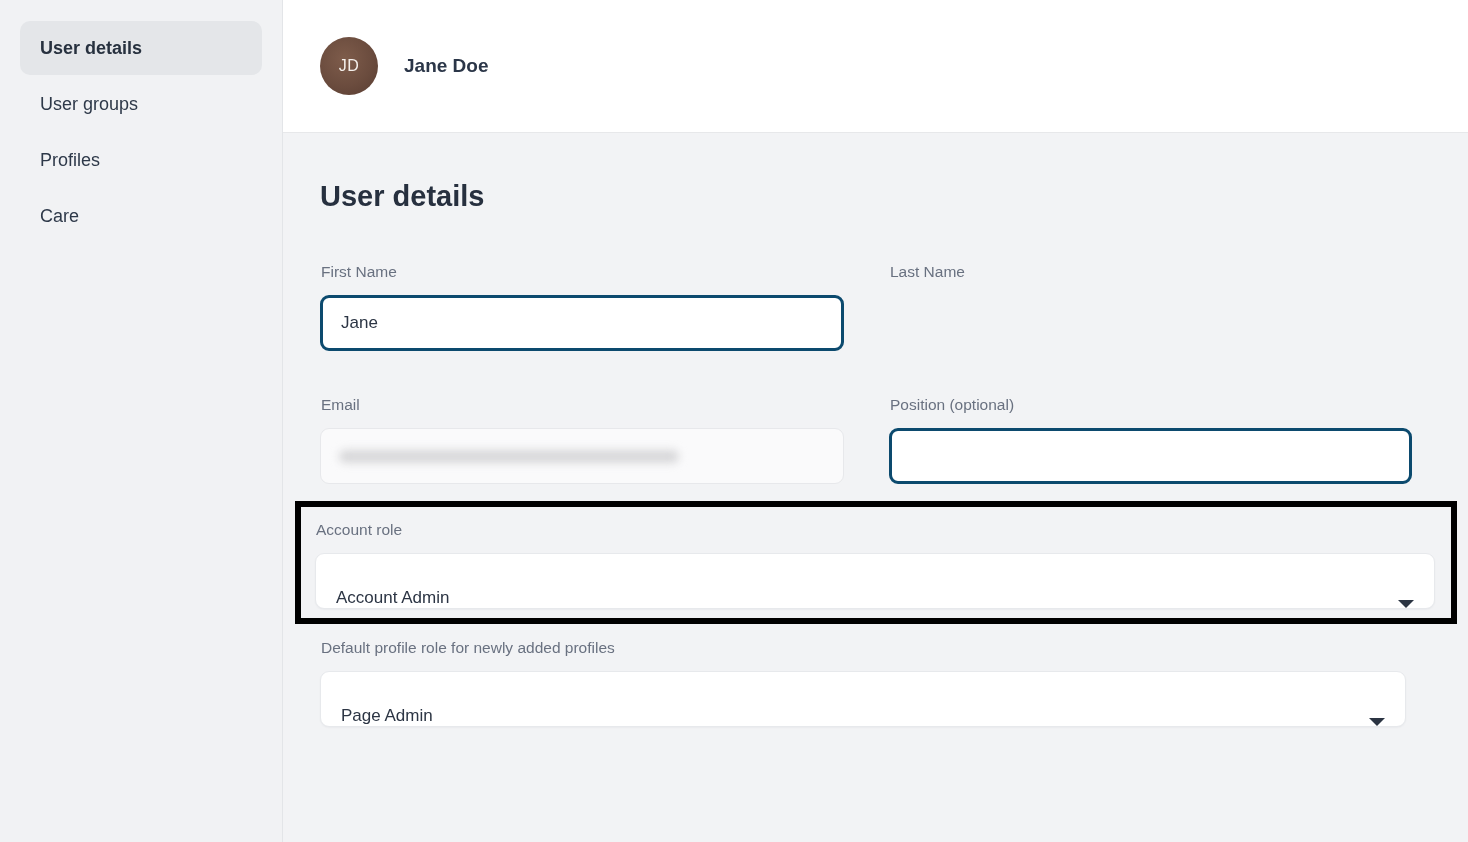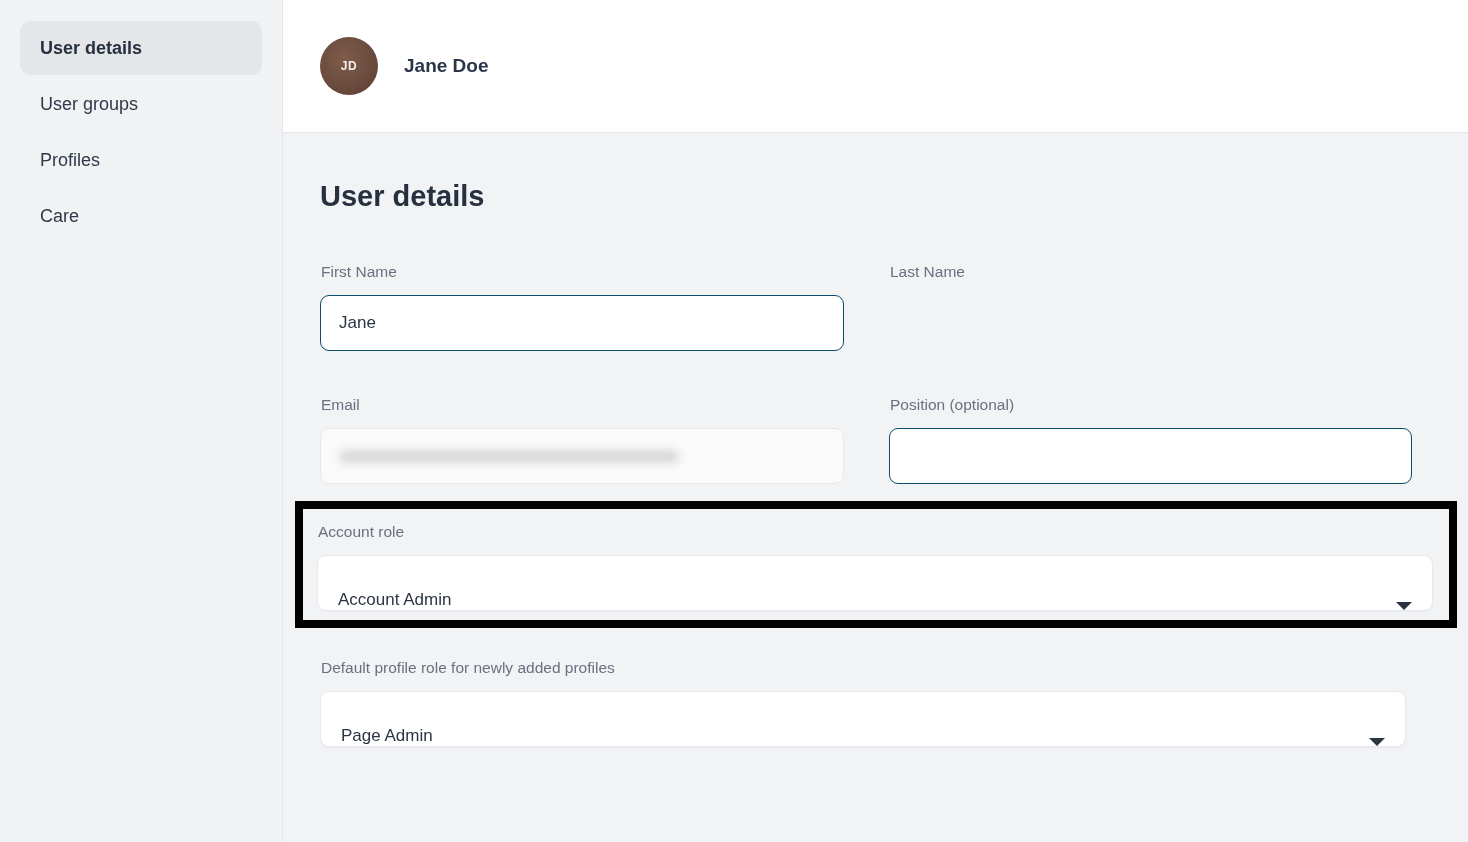--- a/index.html
+++ b/index.html
@@ -61,22 +61,22 @@
     align-items: center;
     padding-left: 37px;
     box-sizing: border-box;
   }
   .avatar {
     width: 58px;
     height: 58px;
     border-radius: 50%;
     background: radial-gradient(circle at 42% 38%, #7e5c4b 0%, #6b4c3e 55%, #583c31 100%);
     color: #f5f0ec;
-    font-size: 12px;
-    font-weight: bold;
+    font-size: 16px;
+    font-weight: normal;
     display: flex;
     align-items: center;
     justify-content: center;
     letter-spacing: 0.5px;
   }
   .user-name {
     margin-left: 26px;
     font-size: 19px;
     font-weight: bold;
     color: #2b3648;
@@ -104,21 +104,21 @@
   .field-label {
     display: block;
     font-size: 15.5px;
     color: #697180;
     margin: 0 0 14px 1px;
   }
   .text-input {
     width: 100%;
     height: 56px;
     box-sizing: border-box;
-    border: 1px solid #0c4a6e;
+    border: 3px solid #0c4a6e;
     border-radius: 9px;
     background: #ffffff;
     padding: 0 18px;
     font-family: "Liberation Sans", "DejaVu Sans", sans-serif;
     font-size: 17px;
     color: #2c3544;
     outline: none;
   }
   .input-disabled {
     height: 56px;
@@ -134,21 +134,21 @@
     width: 340px;
     height: 13px;
     border-radius: 7px;
     background: #d7d7d9;
     filter: blur(4px);
   }
 
   
   .highlight-box {
     margin: 17px -26px 4px -25px;
-    border: 8px solid #000000;
+    border: 6px solid #000000;
     padding: 14px 16px 9px 14px;
     box-sizing: border-box;
   }
 
   .select {
     height: 56px;
     box-sizing: border-box;
     border: 1px solid #e7e9ec;
     border-radius: 9px;
     background: #ffffff;
@@ -164,21 +164,21 @@
   }
   .caret-down {
     width: 0;
     height: 0;
     border-left: 8px solid transparent;
     border-right: 8px solid transparent;
     border-top: 8px solid #2b3442;
   }
 
   .default-role-field {
-    margin-top: 31px;
+    margin-top: 15px;
   }
   .default-role-field .select {
     width: 1086px;
   }
 </style>
 </head>
 <body>
 
 <div class="app">
 

